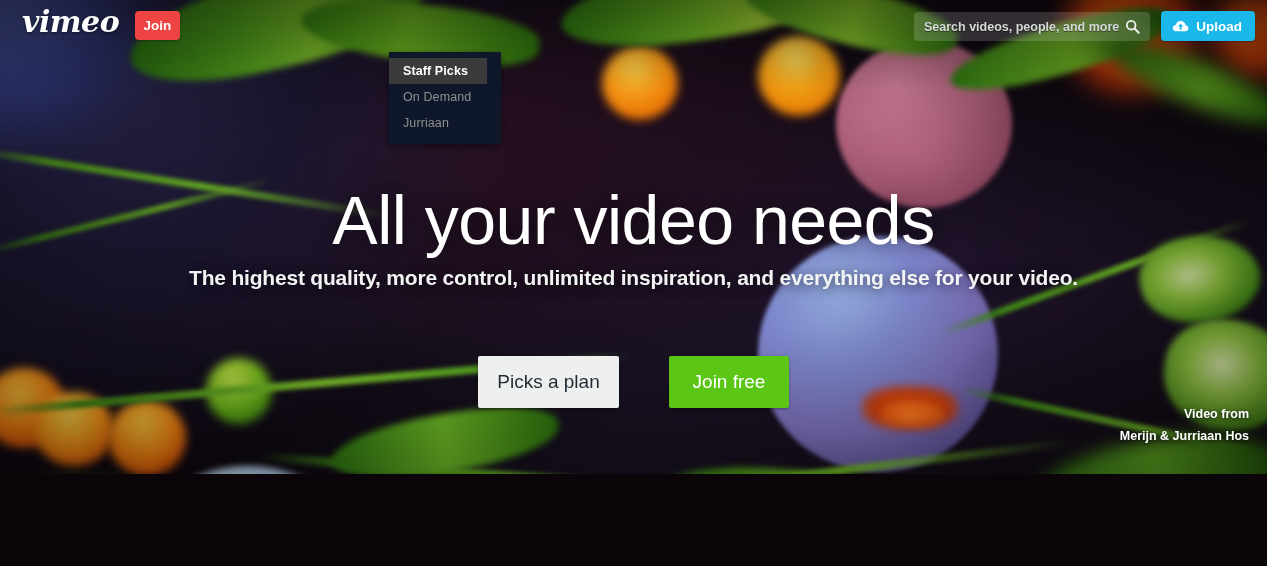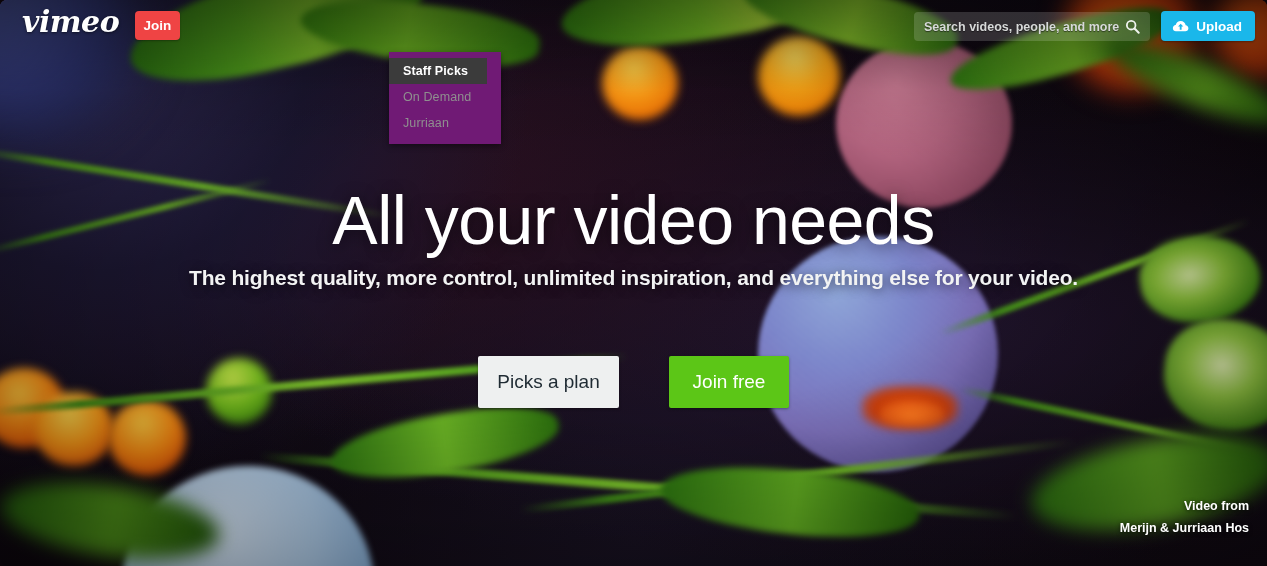--- a/index.html
+++ b/index.html
@@ -10,24 +10,23 @@
     height: 566px;
     overflow: hidden;
     background: #0b0509;
     font-family: "Liberation Sans", sans-serif;
     -webkit-font-smoothing: antialiased;
   }
 
   #stage {
     position: relative;
     width: 1267px;
-    height: 566px;
+    height: 474px;
     overflow: hidden;
     background: #0d0610;
-    border-radius: 7px;
   }
 
   
   .bg-layer {
     position: absolute;
     inset: 0;
     overflow: hidden;
   }
 
   
@@ -218,21 +217,21 @@
     box-shadow: 0 1px 2px rgba(0,0,0,.3);
   }
   .cloud-icon { width: 17px; height: 14px; flex: 0 0 17px; }
 
   
   .dropdown {
     position: absolute;
     left: 389px;
     top: 52px;
     width: 112px;
-    background: #701a75;
+    background: #0f172a;
     z-index: 60;
     padding: 6px 14px 8px 0;
     box-shadow: 0 2px 6px rgba(0,0,0,.45);
   }
   .dd-item {
     height: 26px;
     display: flex;
     align-items: center;
     padding-left: 14px;
     font-size: 12.5px;

